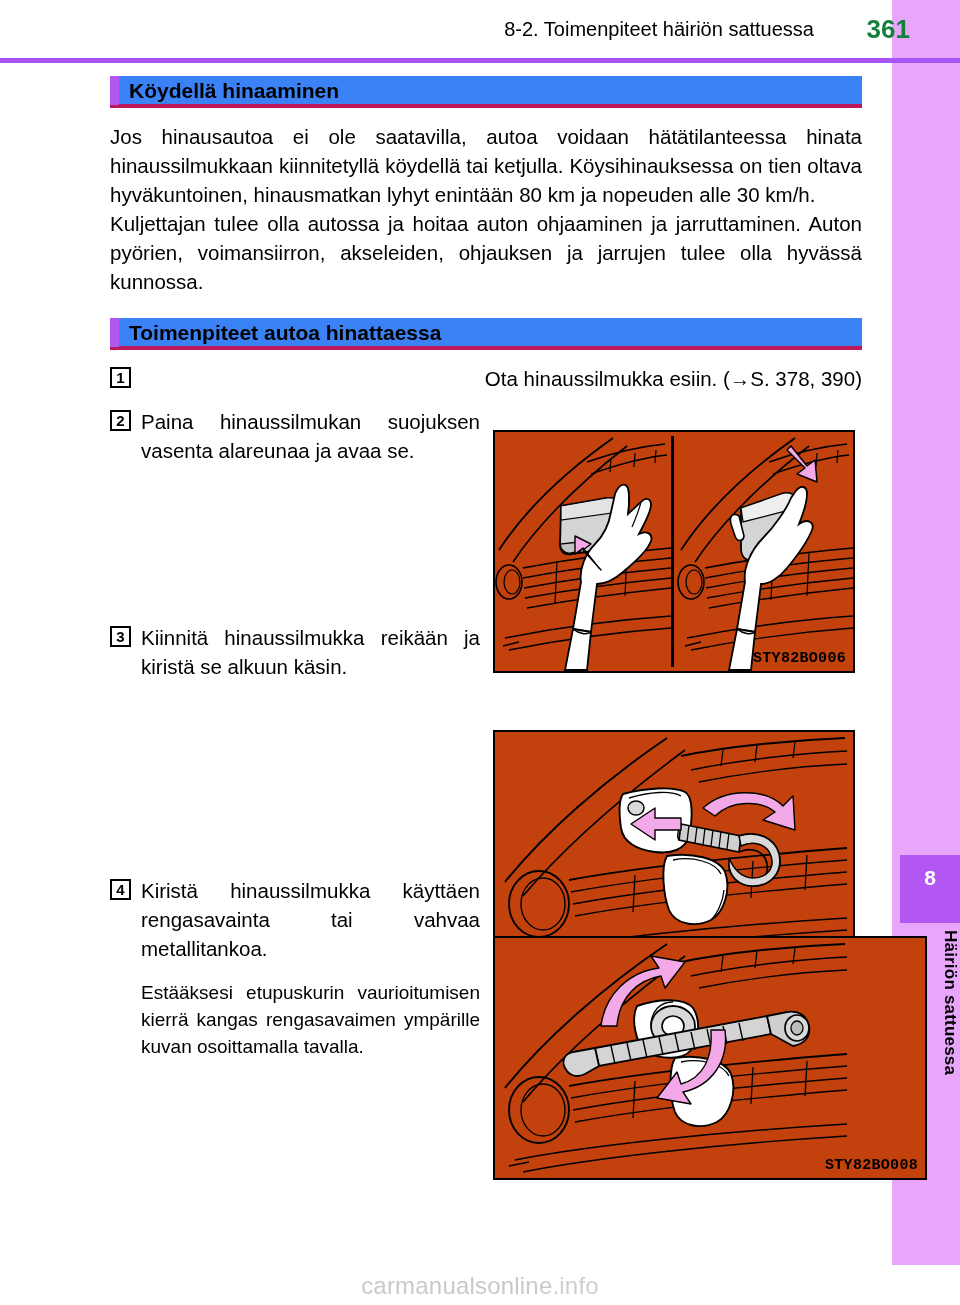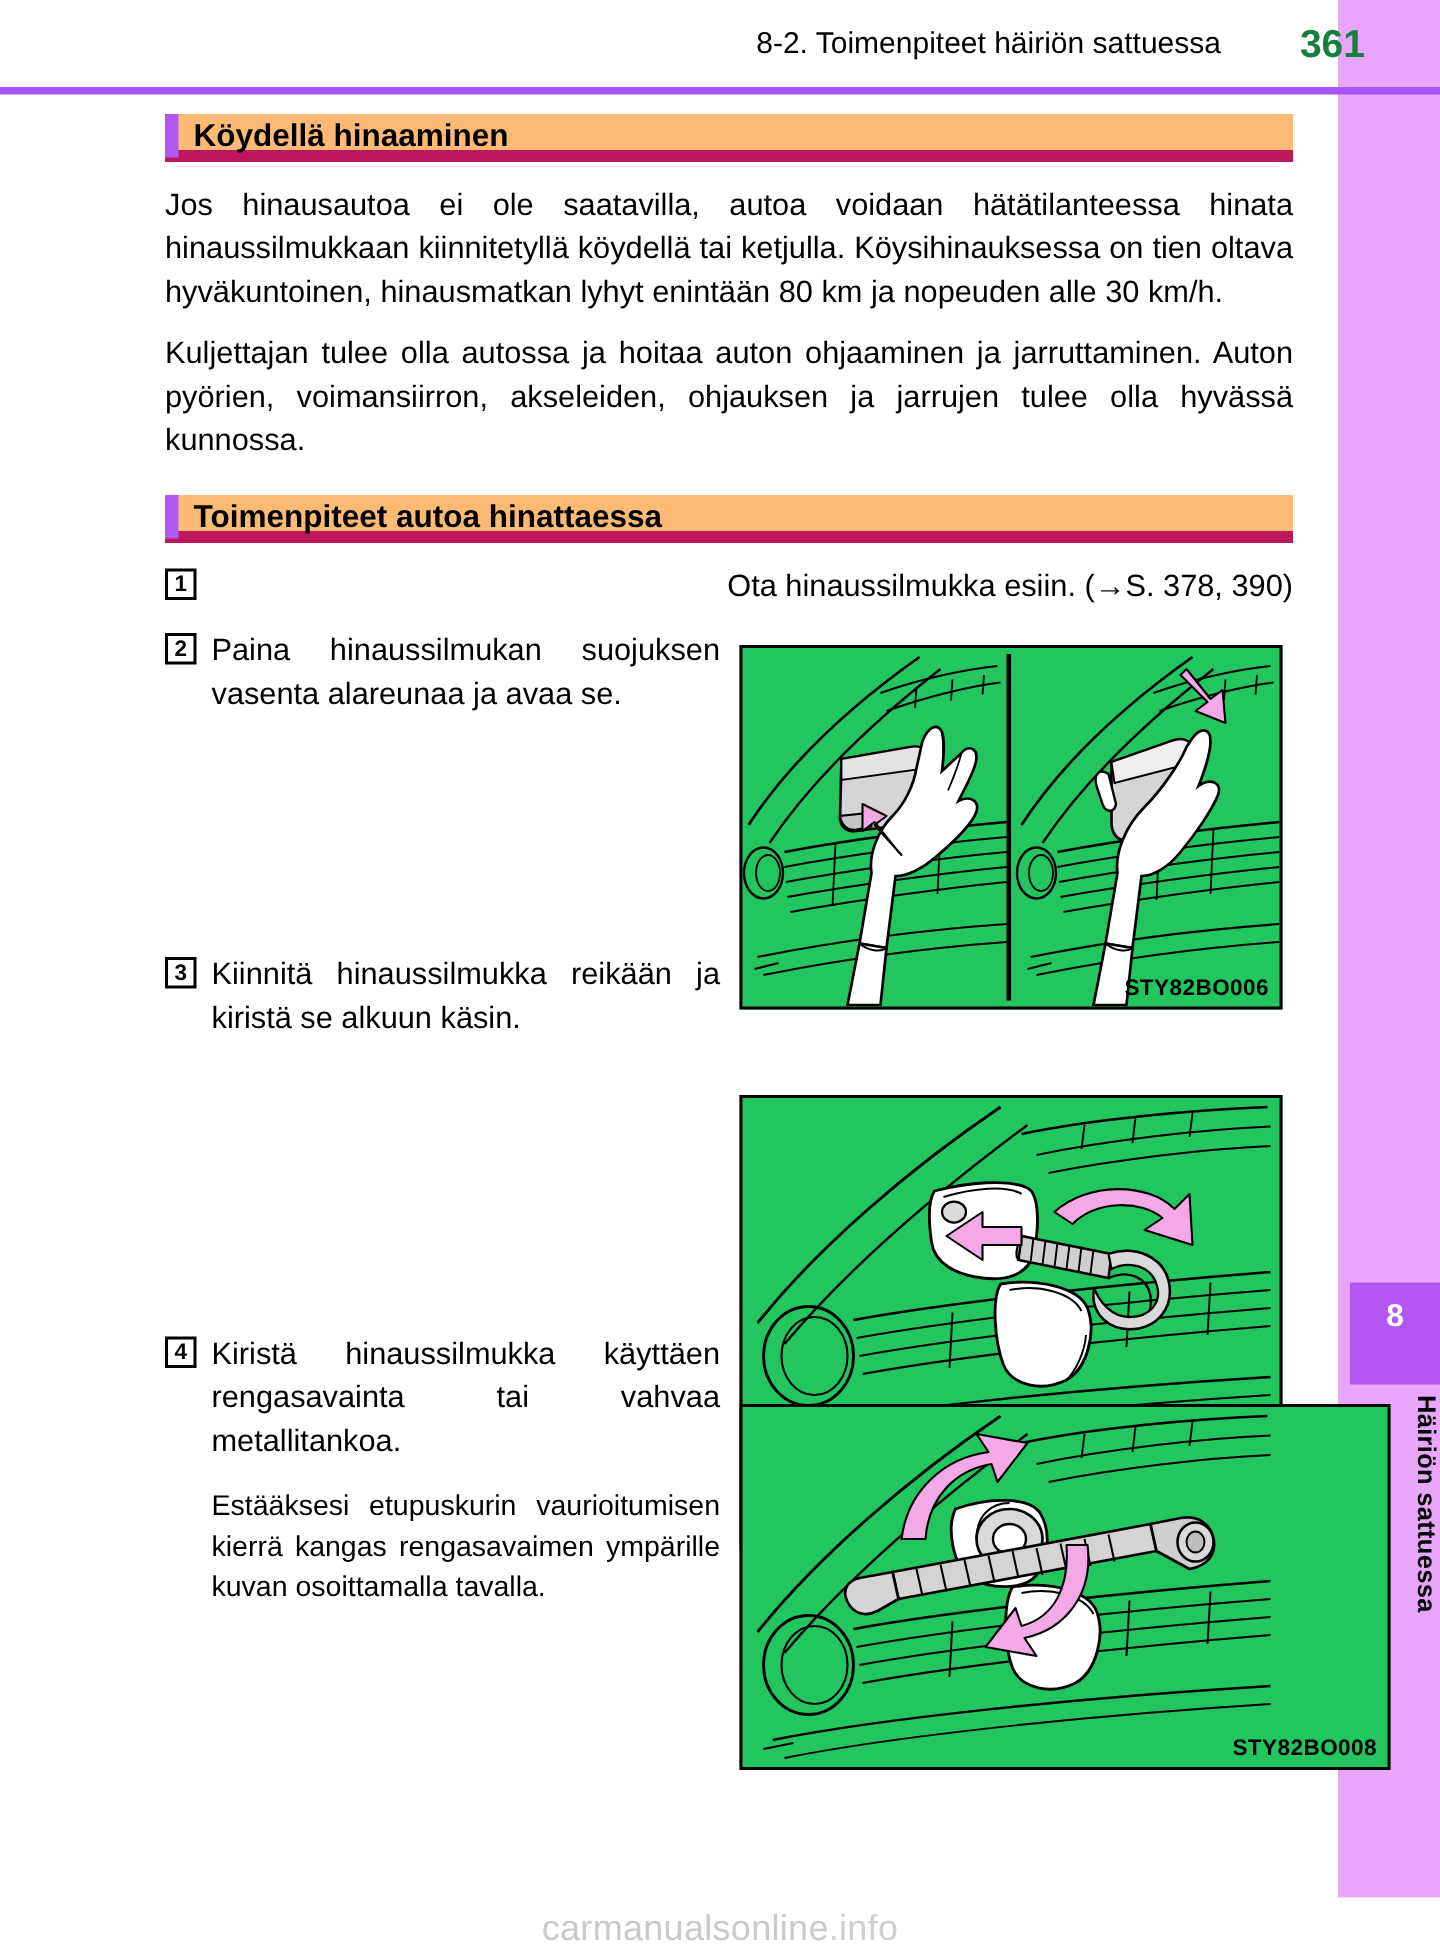--- a/index.html
+++ b/index.html
@@ -94,23 +94,23 @@
   #content {
     position: absolute;
     left: 110px;
     top: 76px;
     width: 752px;
   }
 
   .section-band {
     position: relative;
     height: 32px;
-    background: #fdba74;
+    background: #3b82f6;
     margin-bottom: 14px;
-    border-bottom: 8px solid #be185d;
+    border-bottom: 4px solid #be185d;
     box-sizing: border-box;
   }
   .section-band .accent {
     position: absolute;
     left: 0;
     top: 0;
     width: 9px;
     height: 29px;
     background: #b257f2;
   }
@@ -166,22 +166,23 @@
     font-size: 19px;
     line-height: 27px;
     color: #000000;
     text-align: justify;
   }
 
   
   .figure {
     position: absolute;
     border: 2px solid #000000;
-    background: #22c55e;
+    background: #c2410c;
     box-sizing: border-box;
+    font-family: Liberation Mono, monospace;
   }
   .figure .fig-code {
     position: absolute;
     right: 7px;
     bottom: 4px;
     font-size: 15px;
     font-weight: bold;
     color: #000000;
     letter-spacing: 0.3px;
   }
@@ -216,21 +217,21 @@
 <div id="header-rule"></div>
 
 <div id="content">
 
   <div class="section-band">
     <div class="accent"></div>
     <div class="title">Köydellä hinaaminen</div>
   </div>
 
   <p class="body-para" style="margin-top:2px;">Jos hinausautoa ei ole saatavilla, autoa voidaan hätätilanteessa hinata hinaussilmukkaan kiinnitetyllä köydellä tai ketjulla. Köysihinauksessa on tien oltava hyväkuntoinen, hinausmatkan lyhyt enintään 80 km ja nopeuden alle 30 km/h.</p>
-  <p class="body-para" style="margin-top:12px;">Kuljettajan tulee olla autossa ja hoitaa auton ohjaaminen ja jarruttaminen. Auton pyörien, voimansiirron, akseleiden, ohjauksen ja jarrujen tulee olla hyvässä kunnossa.</p>
+  <p class="body-para" style="margin-top:0;">Kuljettajan tulee olla autossa ja hoitaa auton ohjaaminen ja jarruttaminen. Auton pyörien, voimansiirron, akseleiden, ohjauksen ja jarrujen tulee olla hyvässä kunnossa.</p>
 
   <div class="section-band" style="margin-top:22px;">
     <div class="accent"></div>
     <div class="title">Toimenpiteet autoa hinattaessa</div>
   </div>
 
   <div class="step-row" style="margin-top:6px;">
     <div class="step-num">1</div>
     <div class="step-text nojustify">Ota hinaussilmukka esiin. (→S. 378, 390)</div>
   </div>

